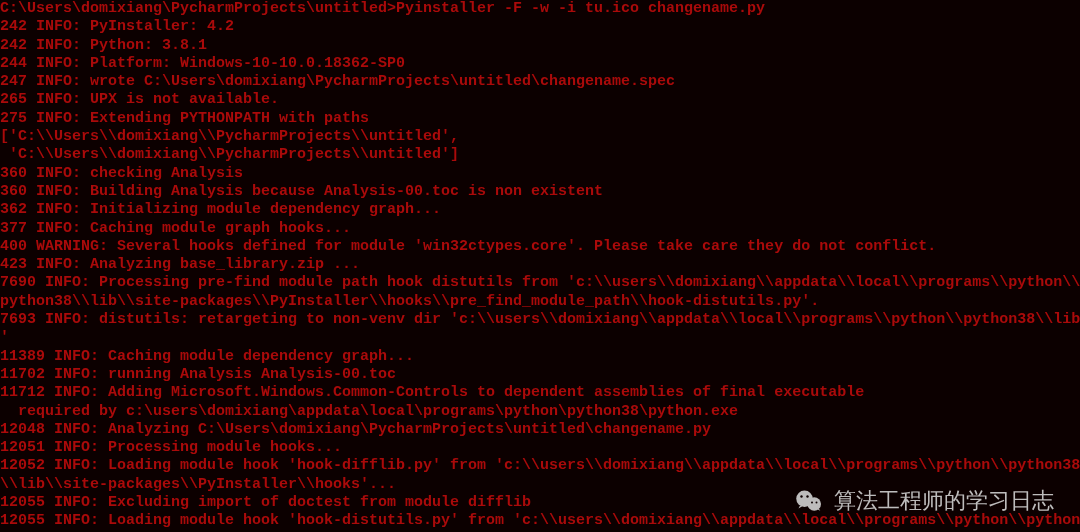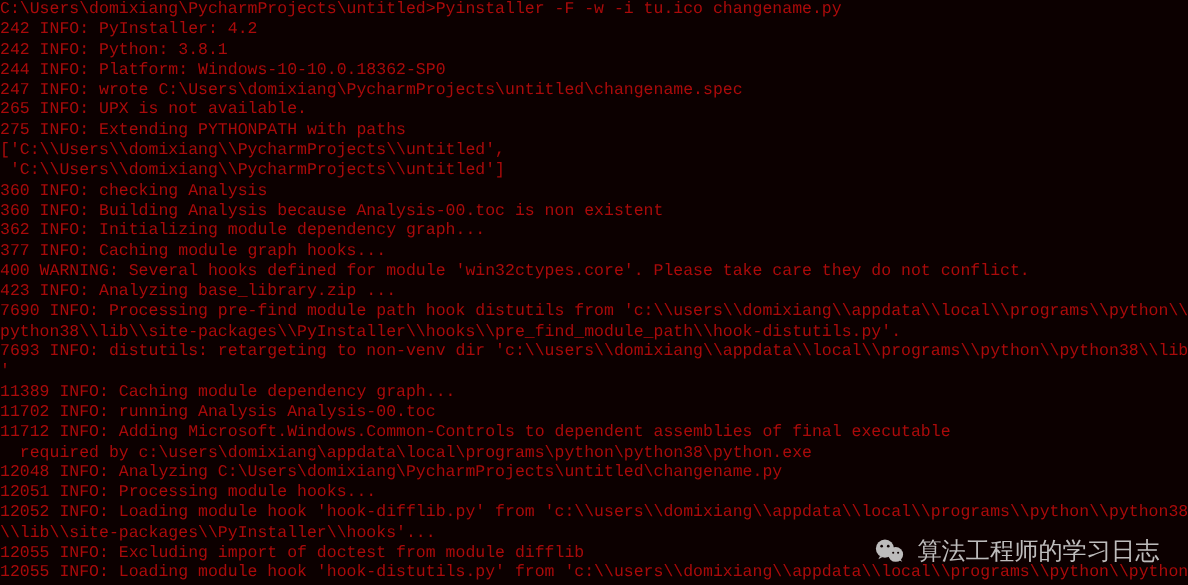--- a/index.html
+++ b/index.html
@@ -14,20 +14,21 @@
     line-height: 18.3px;
   }
   .terminal {
     padding: 0;
     white-space: pre;
     color: #aa0a0a;
     letter-spacing: 0px;
   }
   .line {
     white-space: pre;
+    font-weight: bold;
   }
   .watermark {
     position: absolute;
     right: 26px;
     bottom: 16px;
     display: flex;
     align-items: center;
     gap: 10px;
     color: #d6d6d6;
     font-family: "Microsoft YaHei", "PingFang SC", sans-serif;

